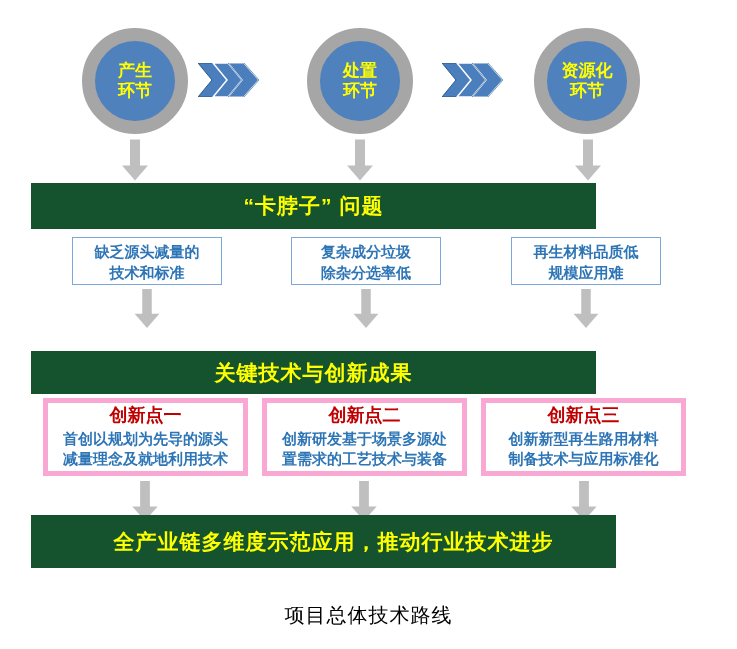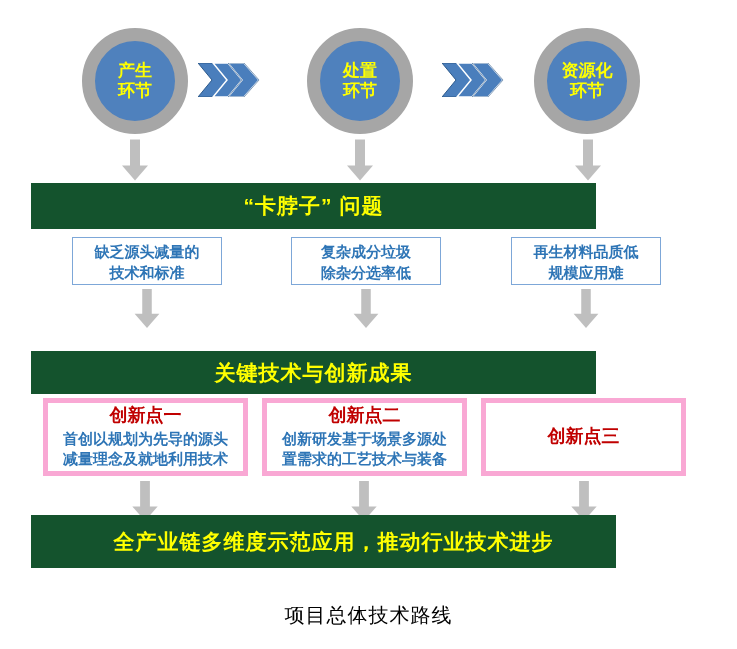--- a/index.html
+++ b/index.html
@@ -144,20 +144,22 @@
     <div class="ibody pre">首创以规划为先导的源头
 减量理念及就地利用技术</div>
   </div>
   <div class="ibox i2">
     <div class="ititle">创新点二</div>
     <div class="ibody pre">创新研发基于场景多源处
 置需求的工艺技术与装备</div>
   </div>
   <div class="ibox i3">
     <div class="ititle">创新点三</div>
+    <div class="ibody pre">创新新型再生路用材料
+制备技术与应用标准化</div>
   </div>
 
   <svg class="darrow" style="left:132px;top:481px;height:41px;" viewBox="0 0 26 42">
     <rect x="8" y="0" width="10" height="27" fill="#bfbfbf"></rect>
       <polygon points="0,26 26,26 13,41" fill="#bfbfbf"></polygon>
   </svg>
   <svg class="darrow" style="left:351px;top:481px;height:41px;" viewBox="0 0 26 42">
     <rect x="8" y="0" width="10" height="27" fill="#bfbfbf"></rect>
       <polygon points="0,26 26,26 13,41" fill="#bfbfbf"></polygon>
   </svg>

